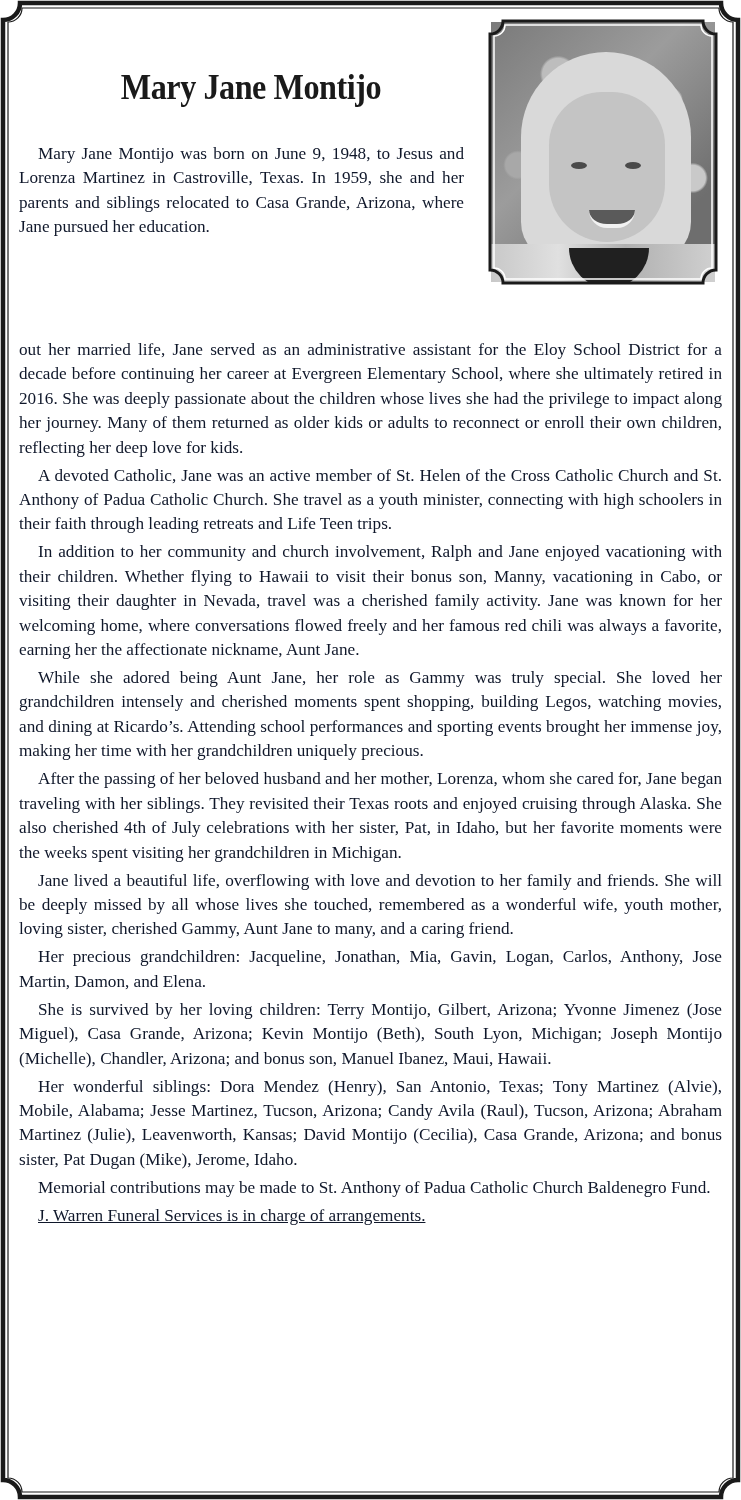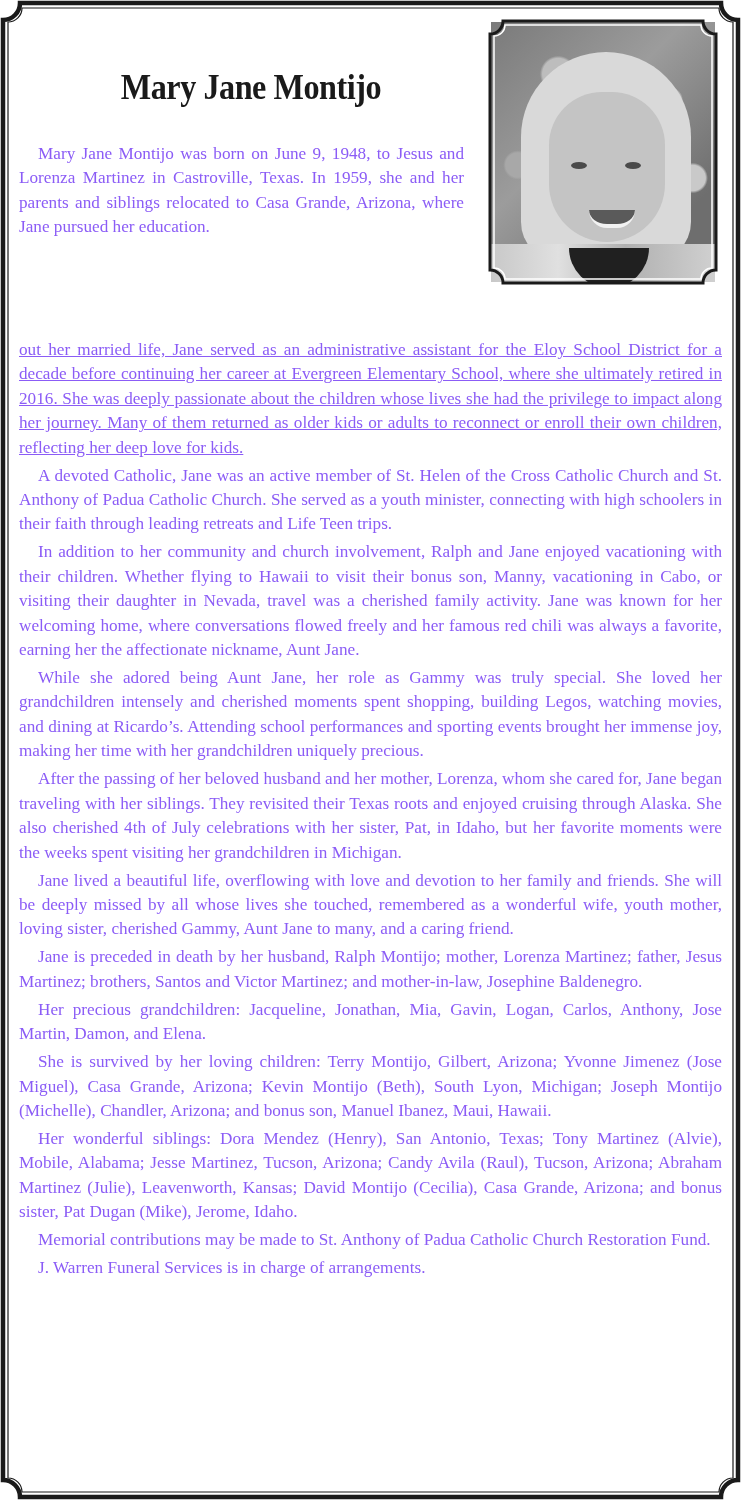--- a/index.html
+++ b/index.html
@@ -42,28 +42,28 @@
   .photo .shirt {
     position: absolute; left: 0; top: 222px; width: 224px; height: 60px;
     background: linear-gradient(90deg, #c8c8c8, #e0e0e0 30%, #b0b0b0 60%, #d0d0d0);
   }
   .photo .neck-top {
     position: absolute; left: 78px; top: 226px; width: 80px; height: 40px;
     background: #202020; border-radius: 0 0 40px 40px;
   }
   .text {
     font-family: "Liberation Serif", serif;
-    font-size: 17.2px; line-height: 24.4px; color: #8b5cf6;
+    font-size: 17.2px; line-height: 24.4px; color: #0f172a;
     text-align: justify;
   }
   .text p { margin: 0 0 3.6px 0; text-indent: 19px; }
   .col-narrow { position: absolute; left: 19px; top: 142px; width: 445px; }
   .col-full { position: absolute; left: 19px; top: 338px; width: 703px; }
-  .col-full p.cont { text-indent: 0; text-decoration: underline; }
-  .col-full p:last-child { margin-bottom: 14px; }
+  .col-full p.cont { text-indent: 0; }
+  .col-full p:last-child { margin-bottom: 14px; text-decoration: underline; }
 </style>
 </head>
 <body>
 
 <svg class="frame-svg" viewBox="0 0 741 1500" xmlns="http://www.w3.org/2000/svg">
 
   <path d="M 20 3 L 721 3 A 17 17 0 0 0 738 20 L 738 1480 A 17 17 0 0 0 721 1497 L 20 1497 A 17 17 0 0 0 3 1480 L 3 20 A 17 17 0 0 0 20 3 Z" fill="none" stroke="#1a1a1a" stroke-width="4.5"></path>
 
   <path d="M 22 8 L 719 8 A 14 14 0 0 0 733 22 L 733 1478 A 14 14 0 0 0 719 1492 L 22 1492 A 14 14 0 0 0 8 1478 L 8 22 A 14 14 0 0 0 22 8 Z" fill="none" stroke="#1a1a1a" stroke-width="1.2"></path>
 </svg>
@@ -85,24 +85,23 @@
     <path d="M 18 7 L 214 7 A 11 11 0 0 0 225 18 L 225 250 A 11 11 0 0 0 214 261 L 18 261 A 11 11 0 0 0 7 250 L 7 18 A 11 11 0 0 0 18 7 Z" fill="none" stroke="#ffffff" stroke-width="1.5"></path>
   </svg>
 </div>
 
 <div class="text col-narrow">
   <p>Mary Jane Montijo was born on June 9, 1948, to Jesus and Lorenza Martinez in Castroville, Texas. In 1959, she and her parents and siblings relocated to Casa Grande, Arizona, where Jane pursued her education.</p>
 </div>
 
 <div class="text col-full">
   <p class="cont">out her married life, Jane served as an administrative assistant for the Eloy School District for a decade before continuing her career at Evergreen Elementary School, where she ultimately retired in 2016. She was deeply passionate about the children whose lives she had the privilege to impact along her journey. Many of them returned as older kids or adults to reconnect or enroll their own children, reflecting her deep love for kids.</p>
-  <p>A devoted Catholic, Jane was an active member of St. Helen of the Cross Catholic Church and St. Anthony of Padua Catholic Church. She served as a youth minister, con­necting with high schoolers in their faith through leading retreats and Life Teen trips.</p>
+  <p>A devoted Catholic, Jane was an active member of St. Helen of the Cross Catholic Church and St. Anthony of Padua Catholic Church. She travel as a youth minister, con­necting with high schoolers in their faith through leading retreats and Life Teen trips.</p>
   <p>In addition to her community and church involvement, Ralph and Jane enjoyed vaca­tioning with their children. Whether flying to Hawaii to visit their bonus son, Manny, vacationing in Cabo, or visiting their daughter in Nevada, travel was a cherished family activity. Jane was known for her welcoming home, where conversations flowed freely and her famous red chili was always a favorite, earning her the affectionate nickname, Aunt Jane.</p>
   <p>While she adored being Aunt Jane, her role as Gammy was truly special. She loved her grandchildren intensely and cherished moments spent shopping, building Legos, watching movies, and dining at Ricardo’s. Attending school performances and sport­ing events brought her immense joy, making her time with her grandchildren uniquely precious.</p>
   <p>After the passing of her beloved husband and her mother, Lorenza, whom she cared for, Jane began traveling with her siblings. They revisited their Texas roots and enjoyed cruising through Alaska. She also cherished 4th of July celebrations with her sister, Pat, in Idaho, but her favorite moments were the weeks spent visiting her grandchildren in Michigan.</p>
   <p>Jane lived a beautiful life, overflowing with love and devotion to her family and friends. She will be deeply missed by all whose lives she touched, remembered as a wonderful wife, youth mother, loving sister, cherished Gammy, Aunt Jane to many, and a caring friend.</p>
-  <p>Jane is preceded in death by her husband, Ralph Montijo; mother, Lorenza Martinez; father, Jesus Martinez; brothers, Santos and Victor Martinez; and mother-in-law, Josephine Baldenegro.</p>
   <p>Her precious grandchildren: Jacqueline, Jonathan, Mia, Gavin, Logan, Carlos, Anthony, Jose Martin, Damon, and Elena.</p>
   <p>She is survived by her loving children: Terry Montijo, Gilbert, Arizona; Yvonne Jimenez (Jose Miguel), Casa Grande, Arizona; Kevin Montijo (Beth), South Lyon, Michigan; Joseph Montijo (Michelle), Chandler, Arizona; and bonus son, Manuel Ibanez, Maui, Hawaii.</p>
   <p>Her wonderful siblings: Dora Mendez (Henry), San Antonio, Texas; Tony Marti­nez (Alvie), Mobile, Alabama; Jesse Martinez, Tucson, Arizona; Candy Avila (Raul), Tucson, Arizona; Abraham Martinez (Julie), Leavenworth, Kansas; David Montijo (Cecilia), Casa Grande, Arizona; and bonus sister, Pat Dugan (Mike), Jerome, Idaho.</p>
-  <p>Memorial contributions may be made to St. Anthony of Padua Catholic Church Restoration Fund.</p>
+  <p>Memorial contributions may be made to St. Anthony of Padua Catholic Church Baldenegro Fund.</p>
   <p>J. Warren Funeral Services is in charge of arrangements.</p>
 </div>
 
 </body></html>

